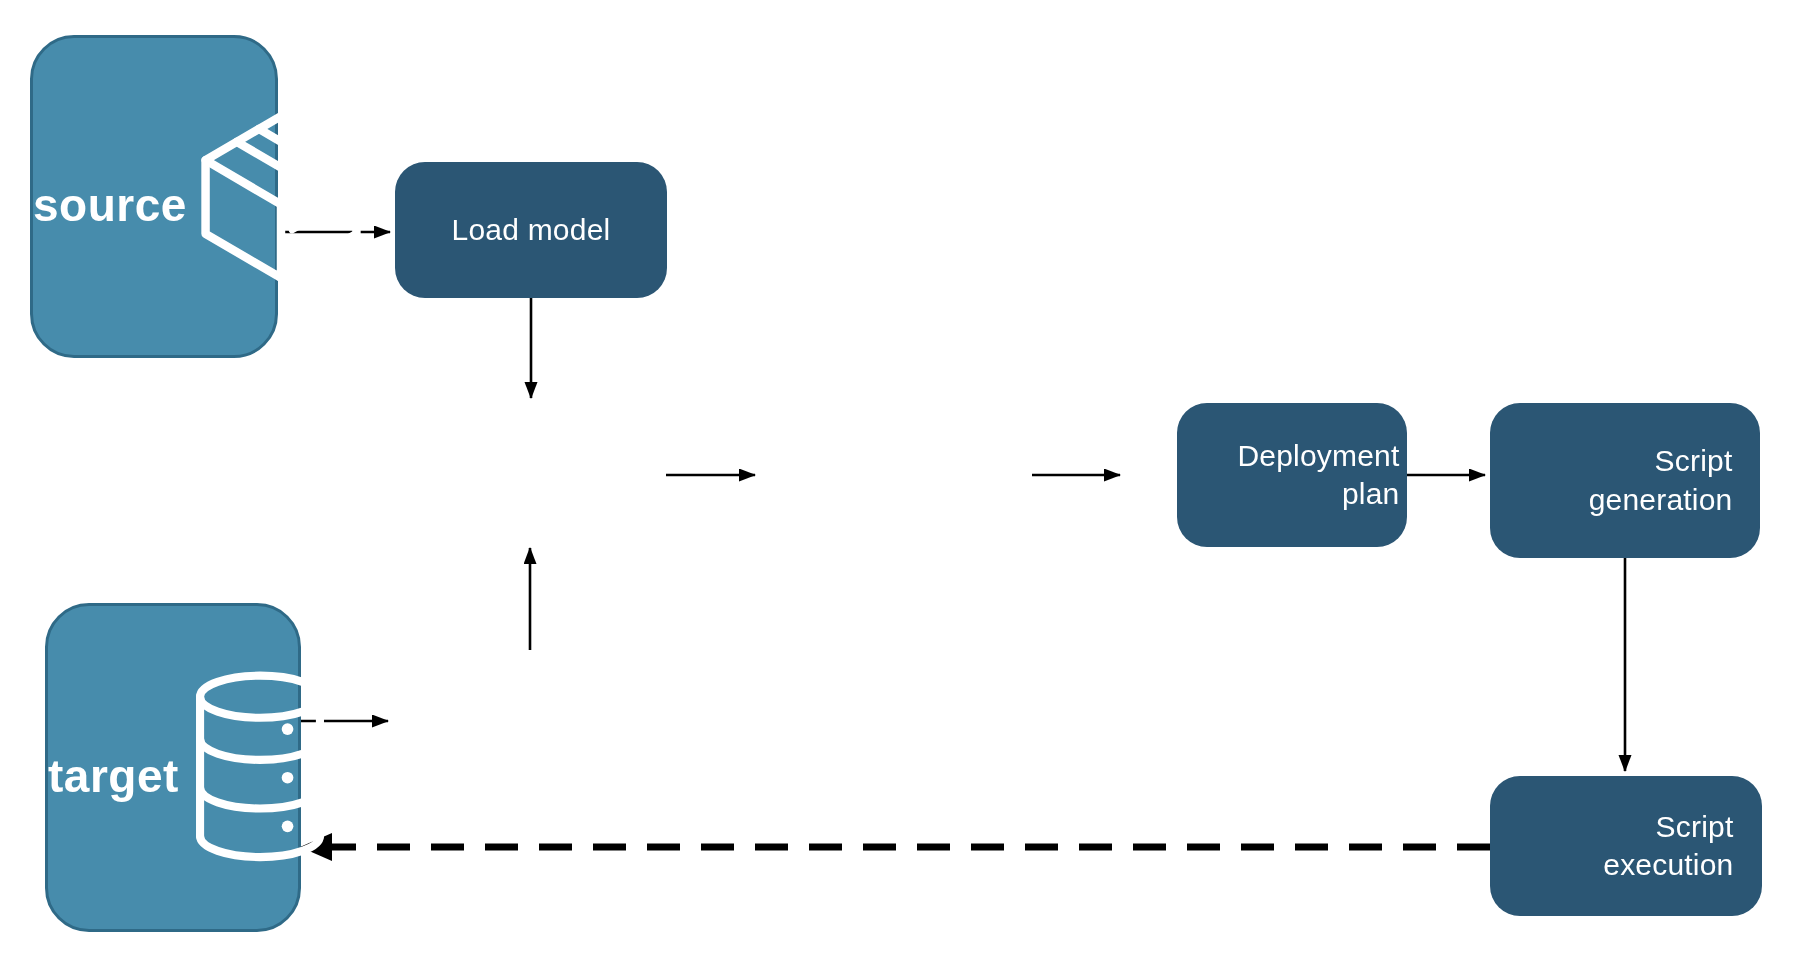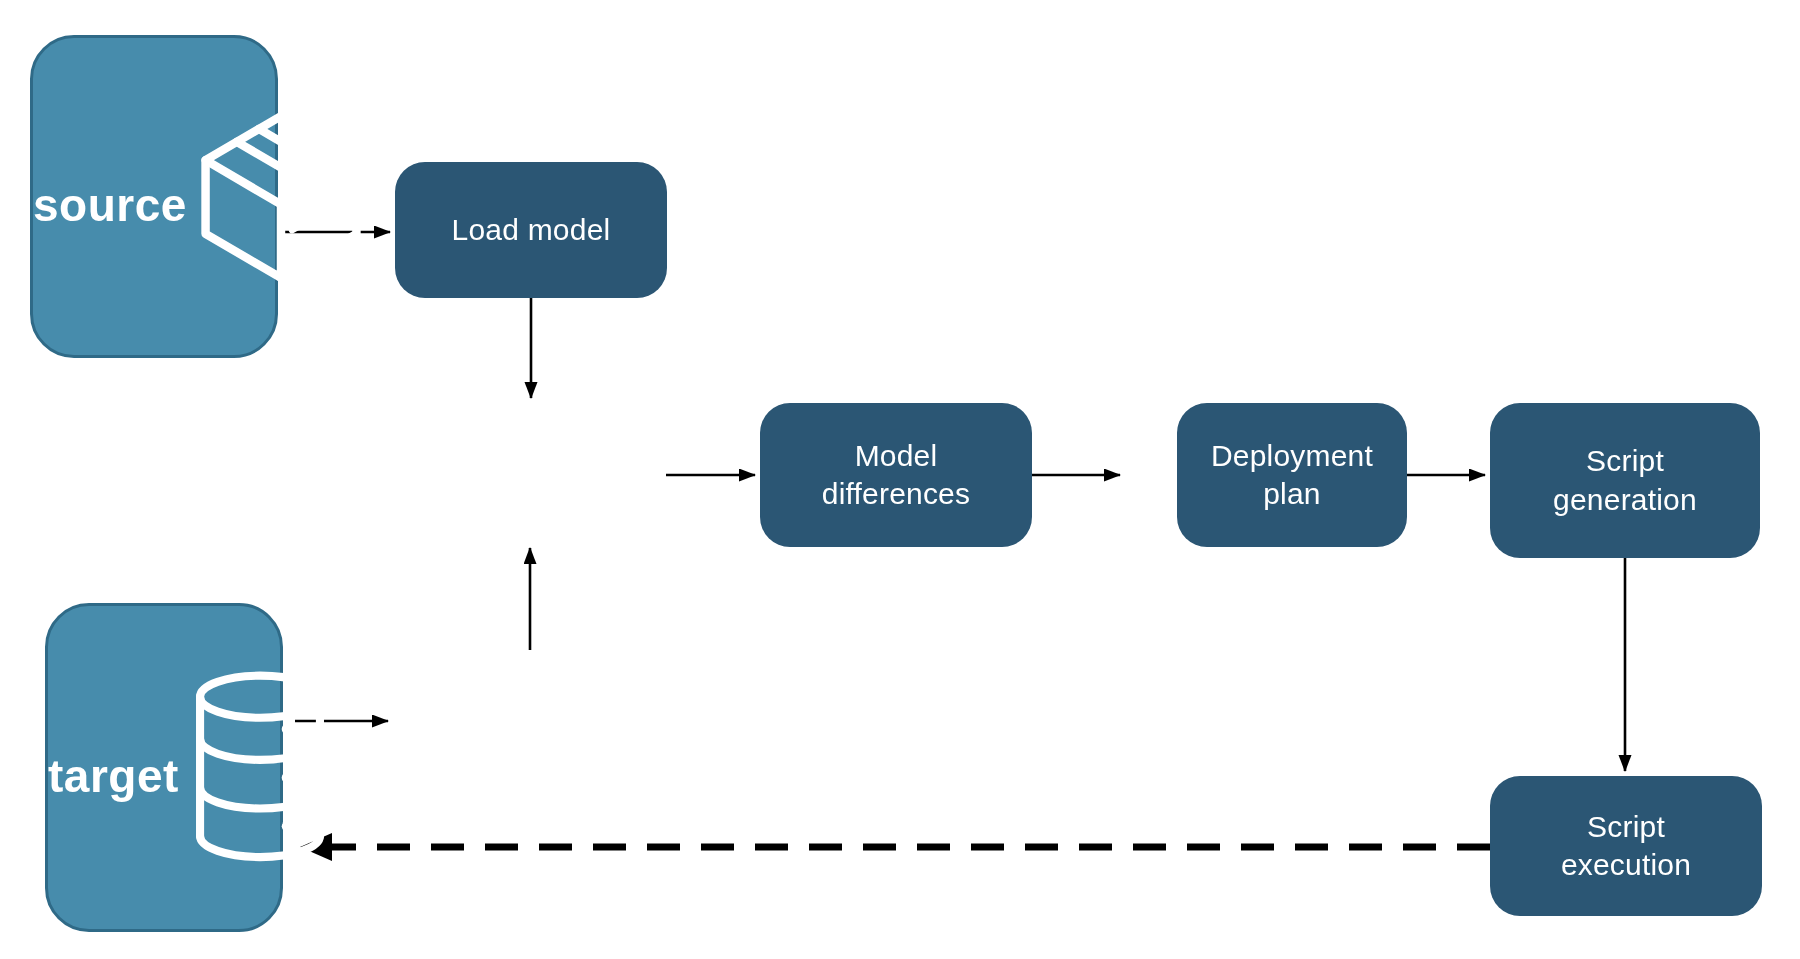--- a/index.html
+++ b/index.html
@@ -19,21 +19,21 @@
   }
   .edges{position:absolute;left:0;top:0;width:1800px;height:959px;pointer-events:none;}
   .edge.solid{stroke:var(--arrow);stroke-width:2.6;fill:none;}
   .edge.dashed{stroke:var(--arrow);stroke-width:7;stroke-dasharray:33 21;fill:none;}
 
   .node{
     position:absolute;
     background:var(--node-fill);
     border-radius:30px;
     display:flex;align-items:center;justify-content:center;
-    text-align:center;
+    text-align:right;
   }
   .node .lbl{
     color:var(--label);
     font-size:30px;line-height:1.28;
     max-width:215px;
     font-weight:400;
     letter-spacing:.2px;
   }
   .container-box{
     position:absolute;
@@ -48,21 +48,21 @@
     font-weight:700;
     font-size:46px;
     margin-top:16px;
     letter-spacing:.5px;
   }
   .icon-wrap{flex:1;display:flex;align-items:center;justify-content:center;width:100%;}
   .icon-wrap svg{display:block;}
 
   
   .pos-source{left:30px;top:35px;width:248px;height:323px;}
-  .pos-target{left:45px;top:603px;width:238px;height:329px;}
+  .pos-target{left:45px;top:603px;width:256px;height:329px;}
   .pos-load-model{left:395px;top:162px;width:272px;height:136px;}
   .pos-model-comparison{left:393px;top:403px;width:273px;height:140px;}
   .pos-model-differences{left:760px;top:403px;width:272px;height:144px;}
   .pos-deployment-plan{left:1177px;top:403px;width:230px;height:144px;}
   .pos-script-generation{left:1490px;top:403px;width:270px;height:155px;}
   .pos-reverse-engineer{left:393px;top:650px;width:272px;height:143px;}
   .pos-script-execution{left:1490px;top:776px;width:272px;height:140px;}
 </style>
 </head>
 <body>
@@ -118,23 +118,20 @@
         <circle cx="67" cy="98" r="3.6" fill="#FFFFFF" stroke="none"></circle>
       </svg>
     </div>
   </div>
 
   <div class="node pos-load-model">
     <div class="lbl">Load model</div>
   </div>
 
 
-  <div class="node pos-model-differences">
-    <div class="lbl">Model differences</div>
-  </div>
 
   <div class="node pos-deployment-plan">
     <div class="lbl">Deployment plan</div>
   </div>
 
   <div class="node pos-script-generation">
     <div class="lbl">Script generation</div>
   </div>
 
 

